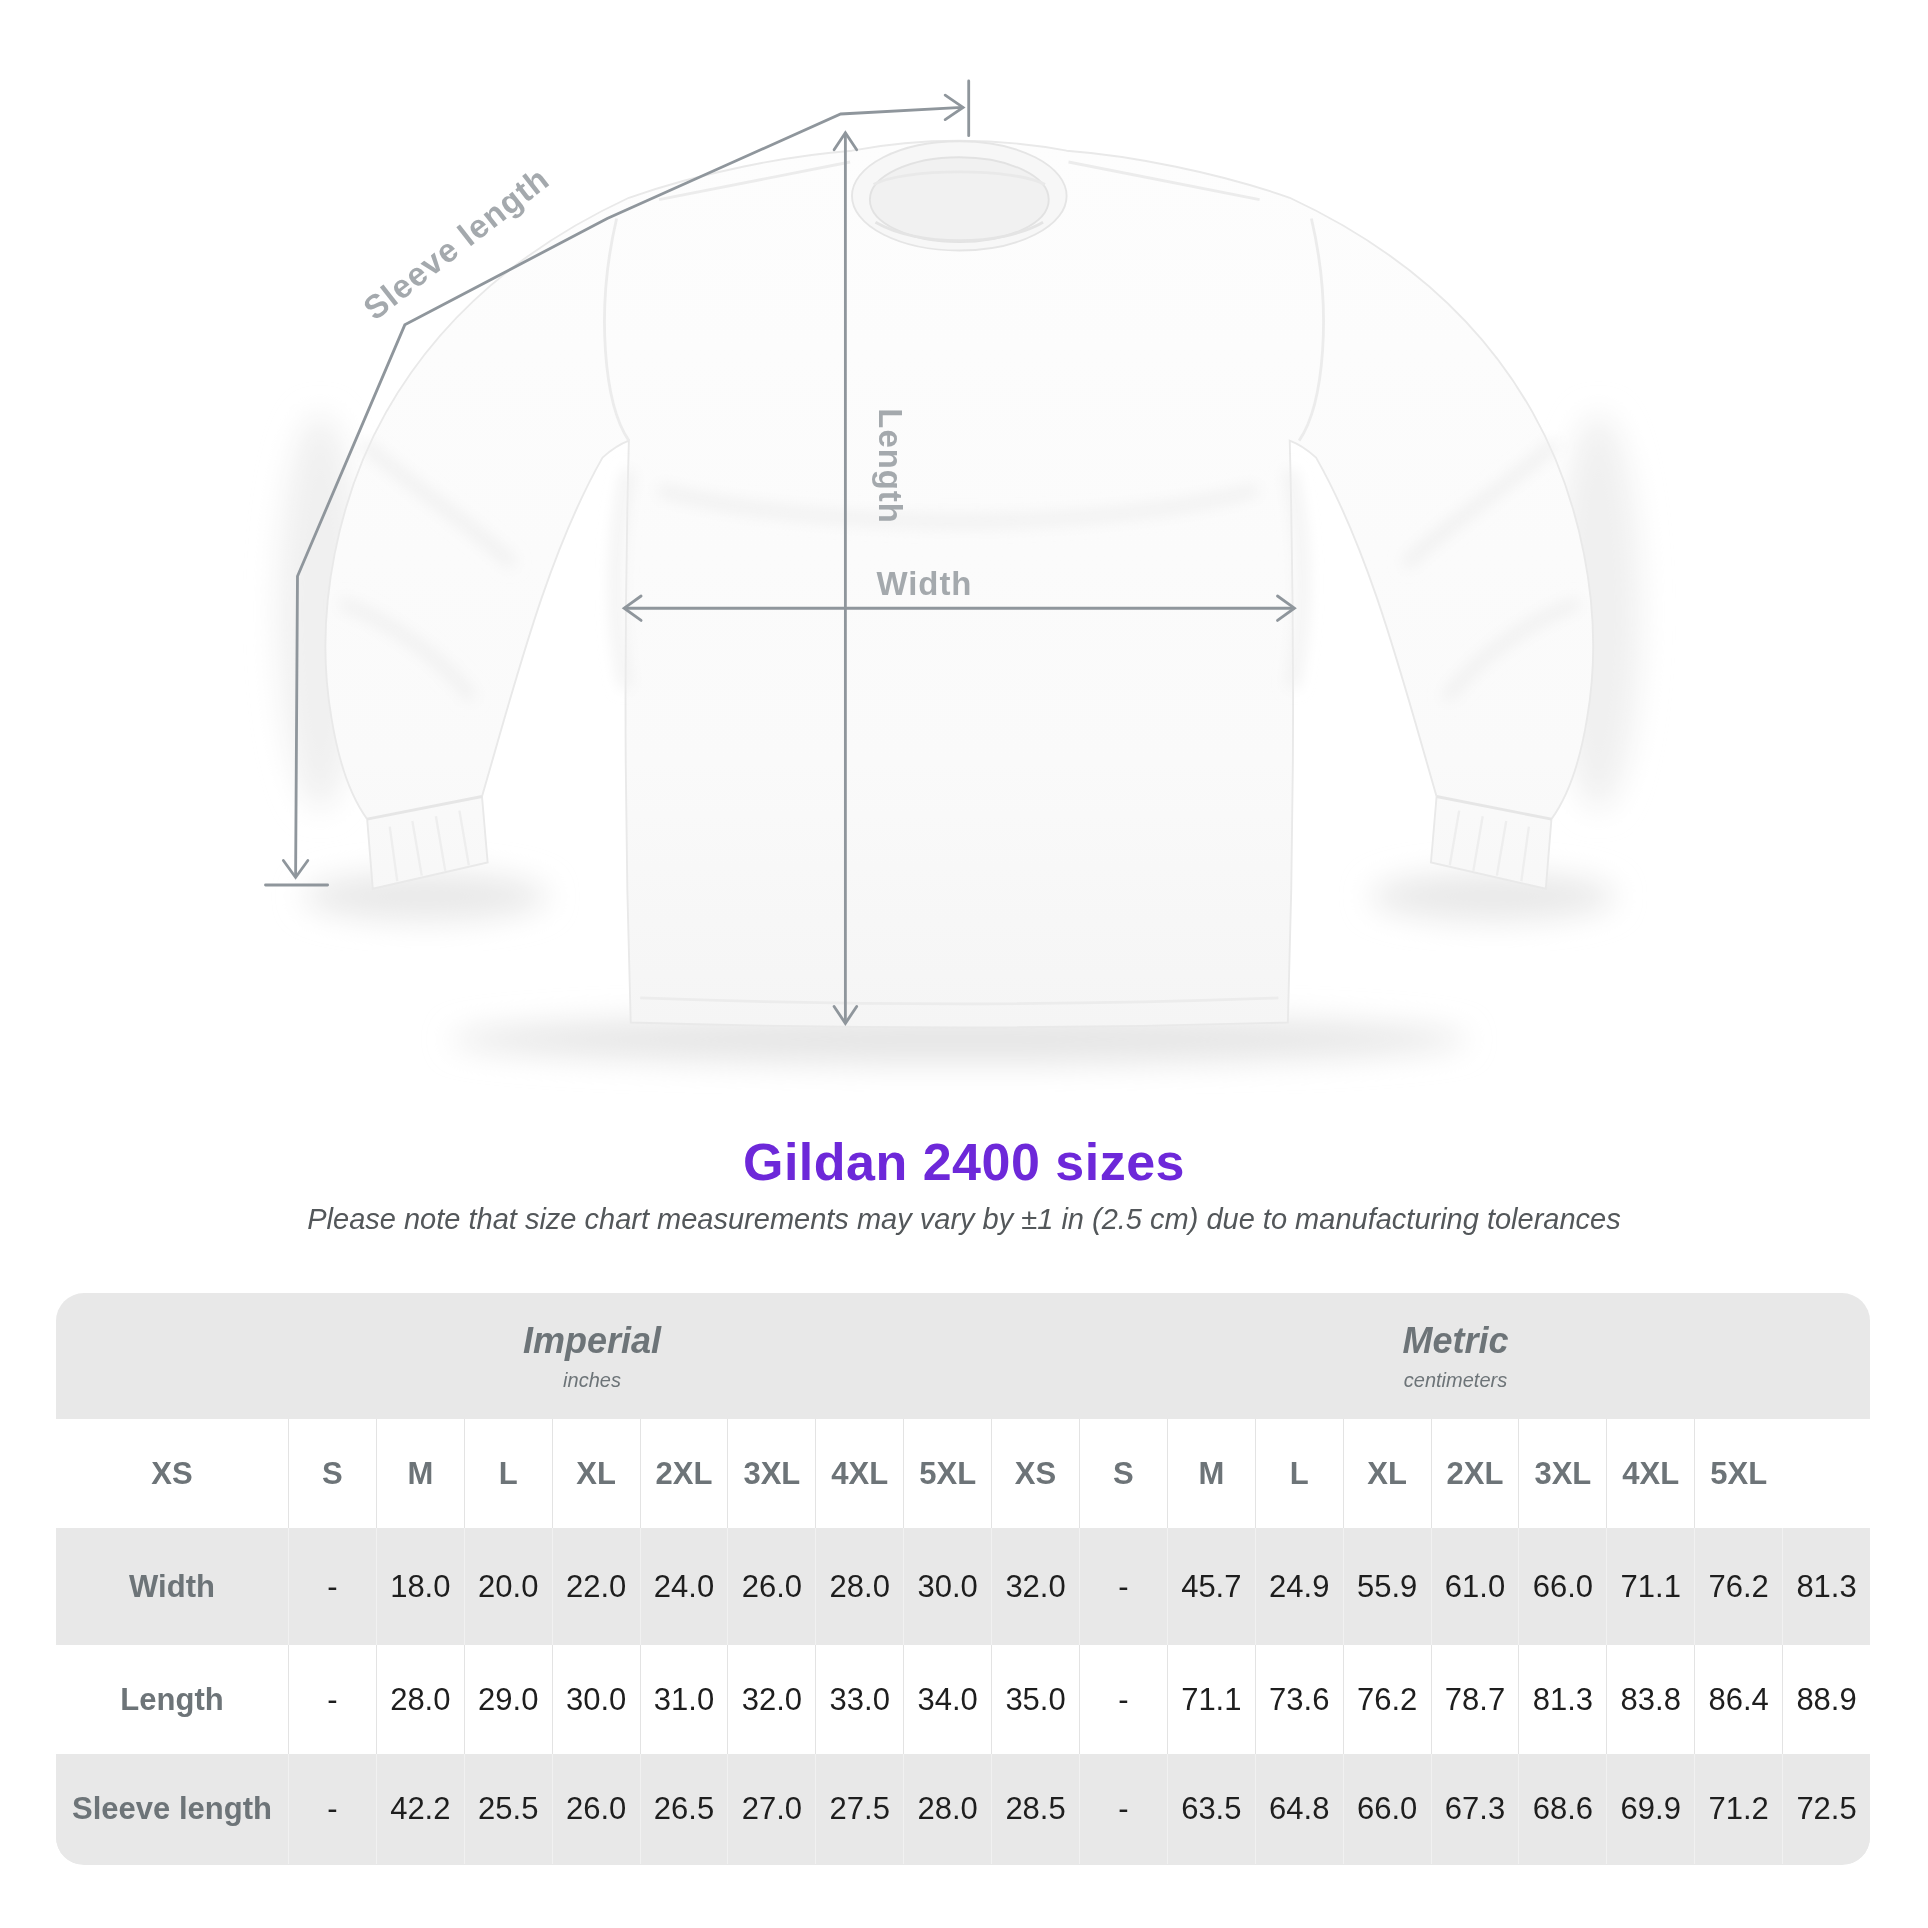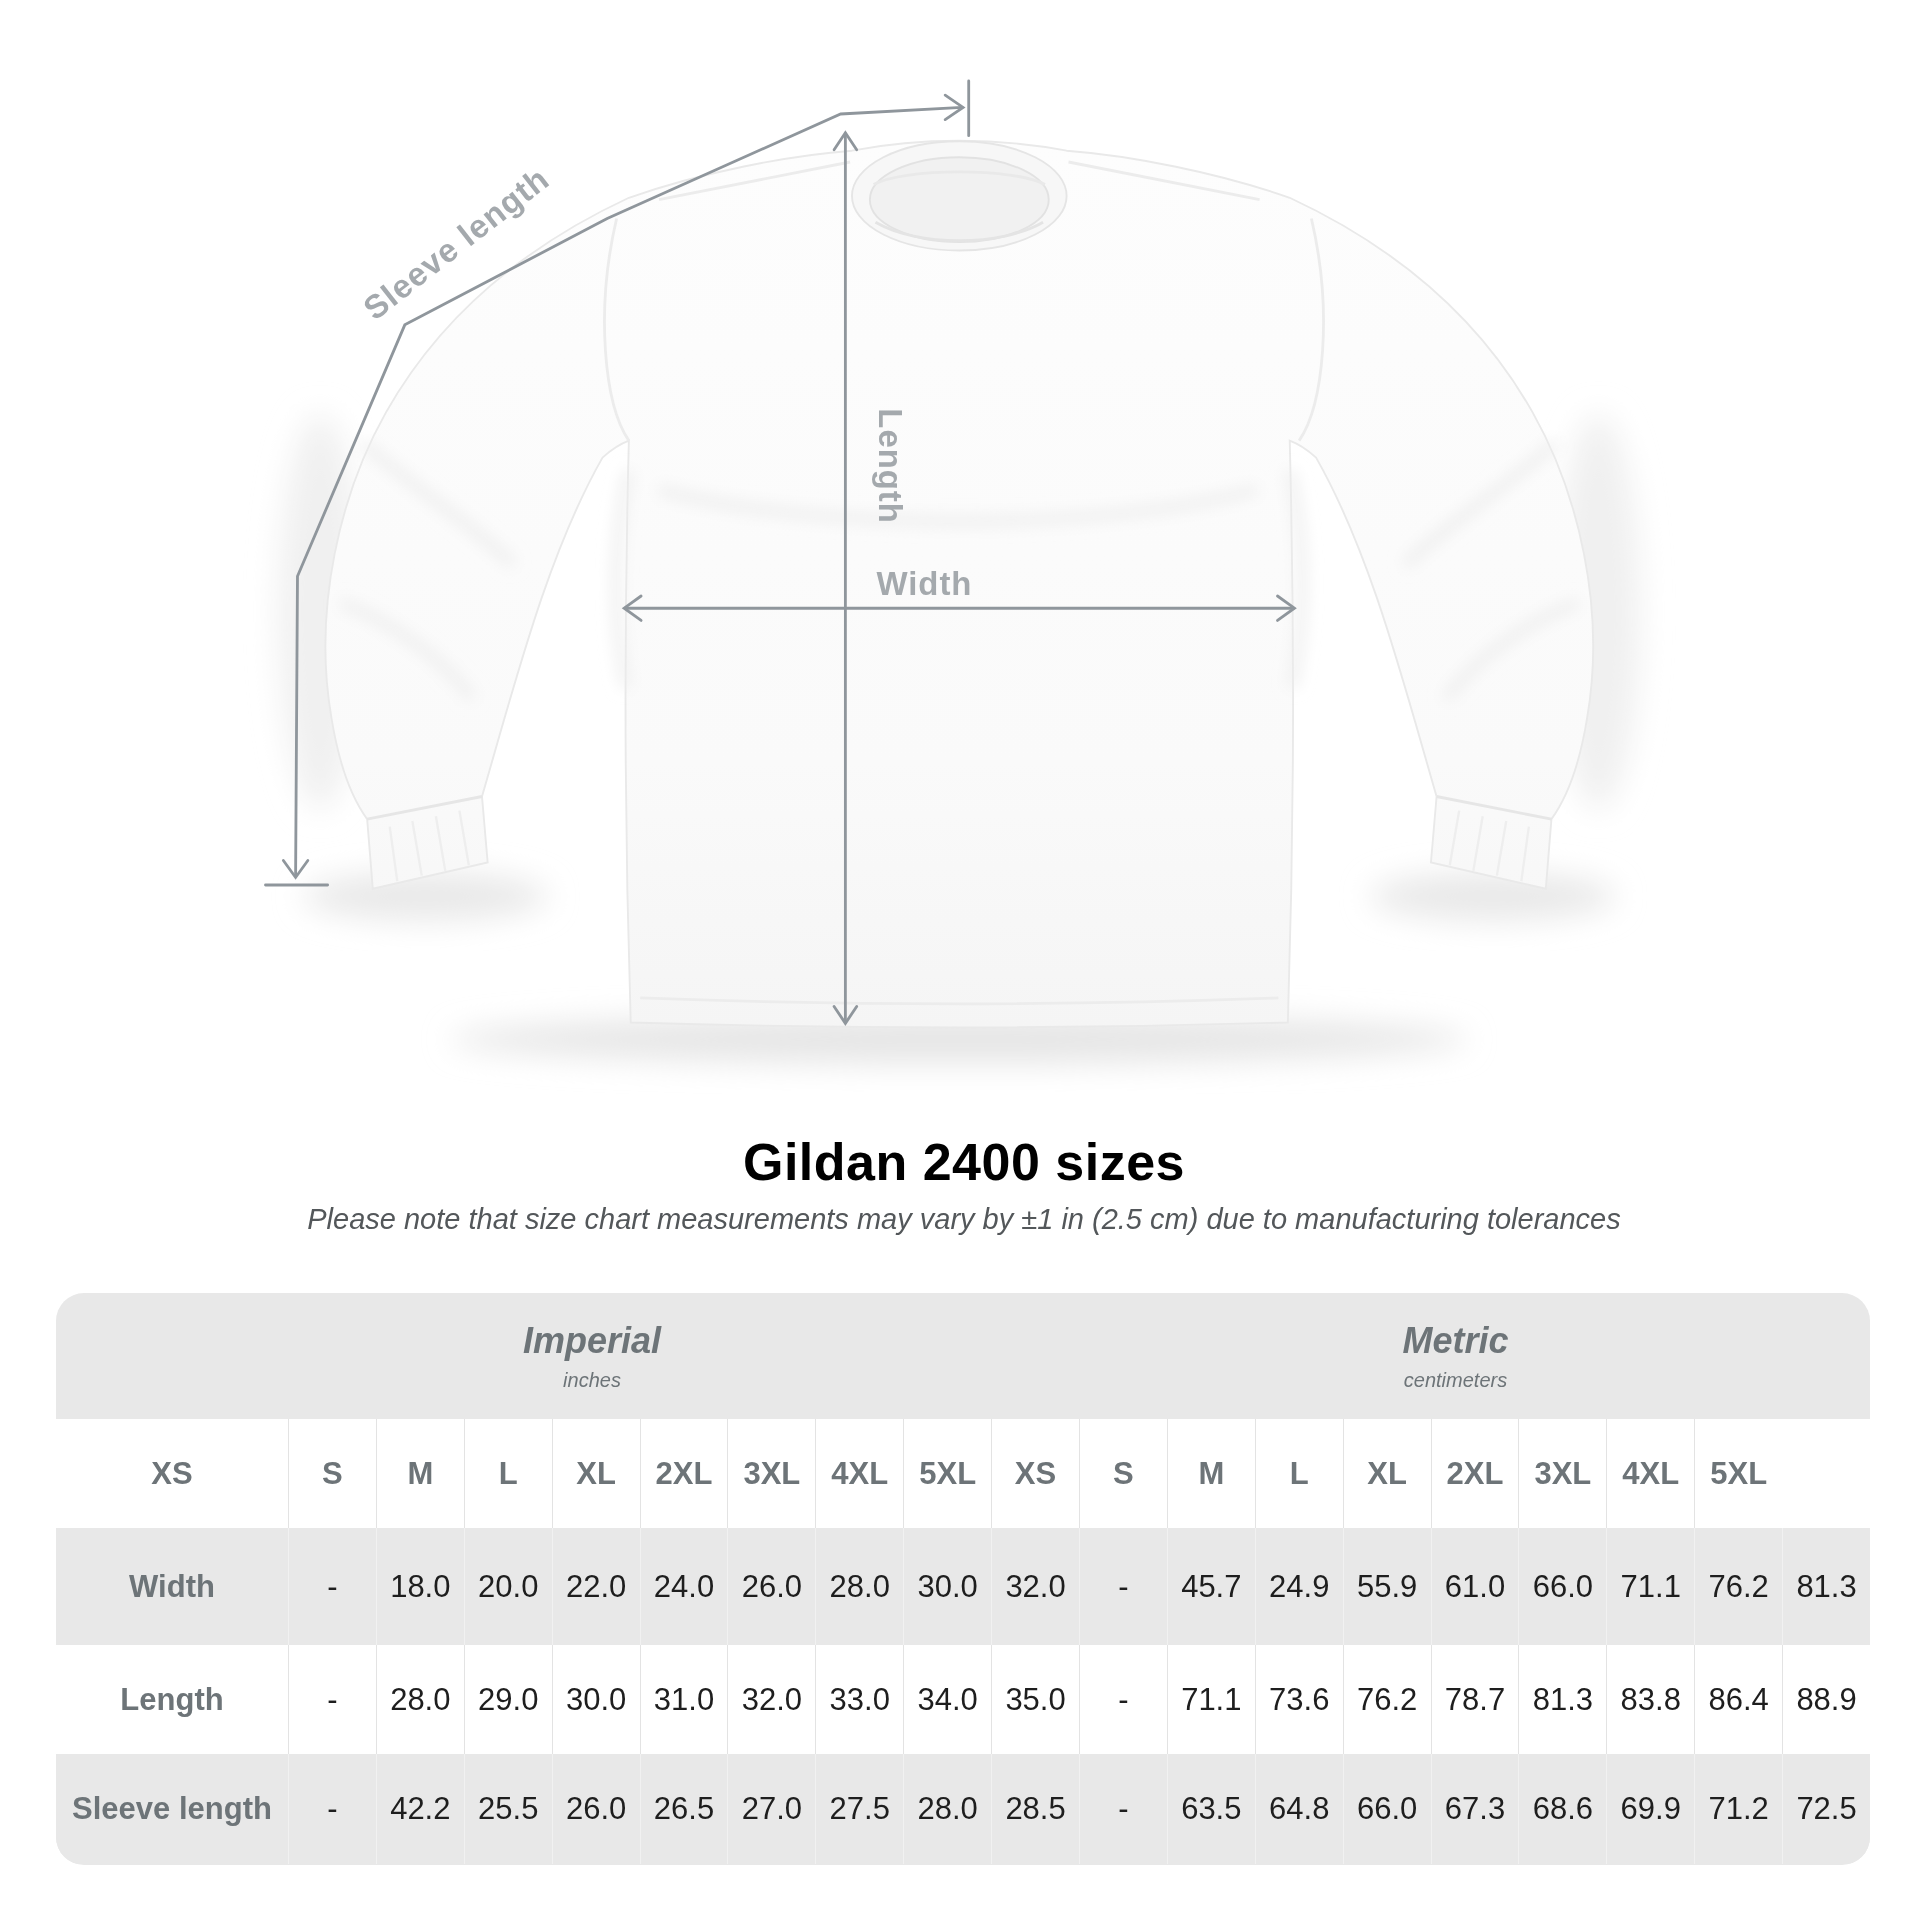--- a/index.html
+++ b/index.html
@@ -4,21 +4,21 @@
 <style>
   html,body{margin:0;padding:0;}
   body{
     width:1928px;height:1928px;position:relative;overflow:hidden;
     background:#ffffff;
     font-family:"Liberation Sans","DejaVu Sans",sans-serif;
   }
   .diagram{position:absolute;top:0;left:0;width:1928px;height:1111px;}
   .page-title{
     position:absolute;top:1132px;left:0;width:1928px;text-align:center;
-    font-size:52px;font-weight:bold;color:#000000;letter-spacing:0.5px;
+    font-size:52px;font-weight:bold;color:#6d28d9;letter-spacing:0.5px;
   }
   .page-note{
     position:absolute;top:1203px;left:0;width:1928px;text-align:center;
     font-size:29px;font-style:italic;color:#53575a;
   }
   .size-box{
     position:absolute;top:1293px;left:56px;width:1814px;height:572px;
     background:#e8e8e8;border-radius:28px;overflow:hidden;
   }
   .unit-row{display:flex;height:126px;}

